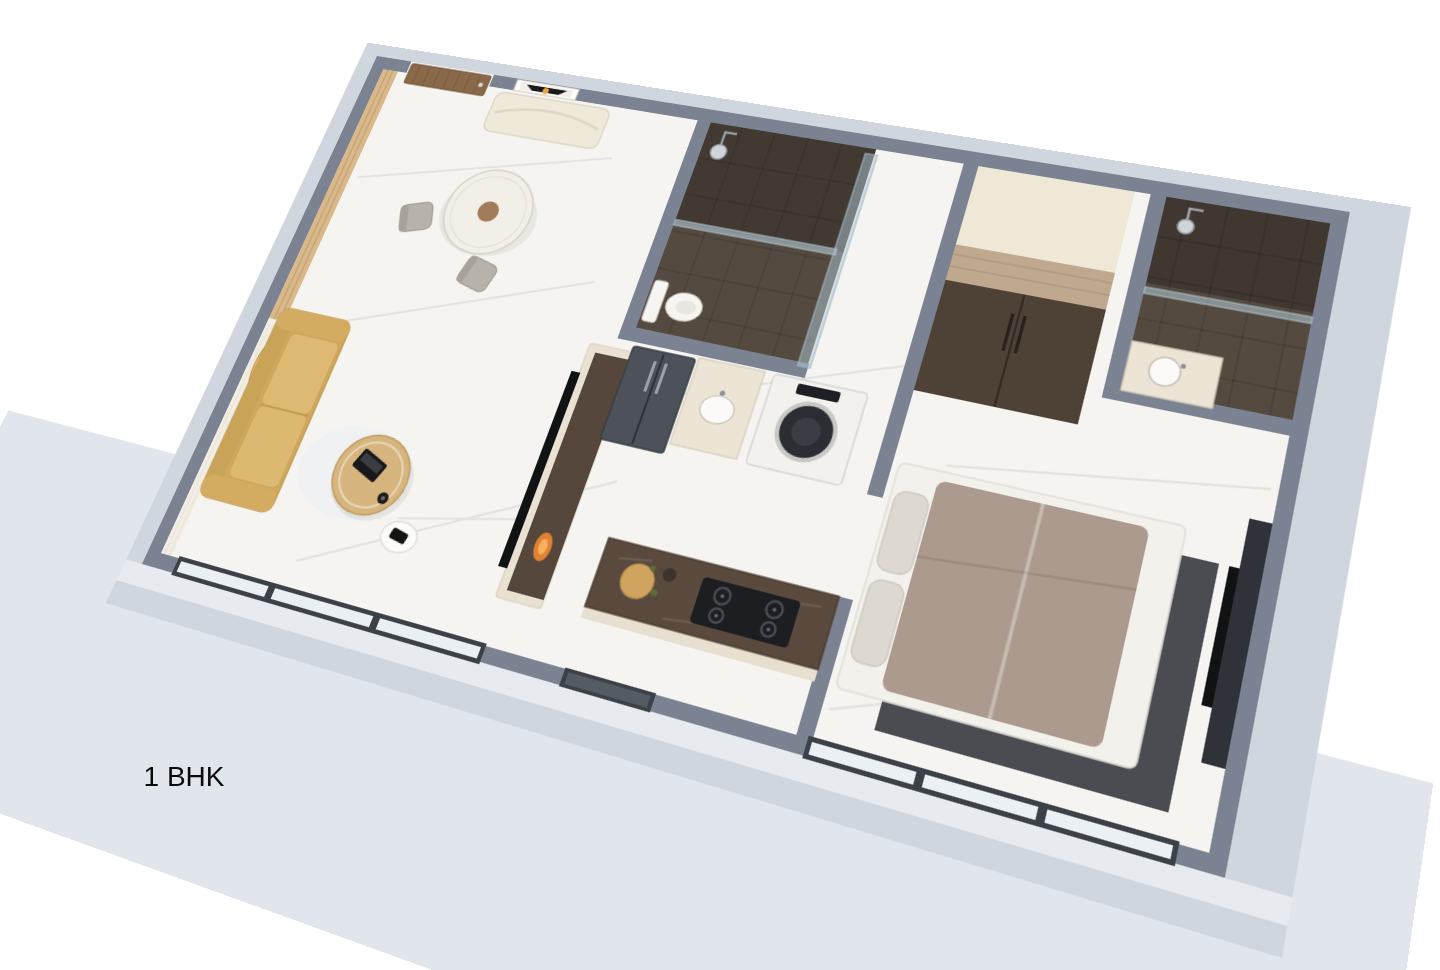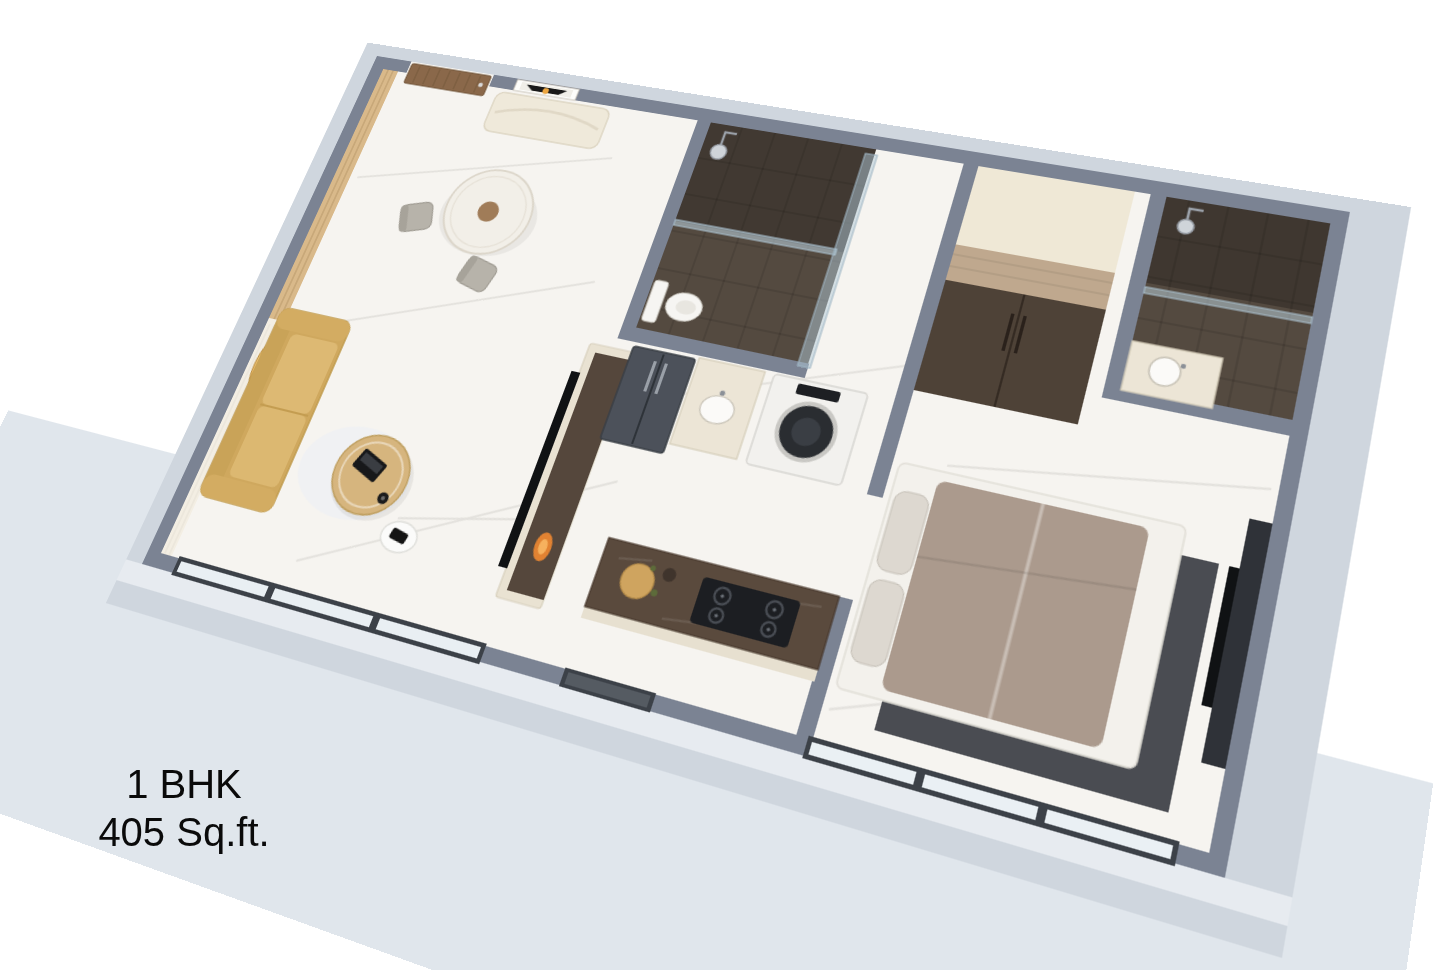--- a/index.html
+++ b/index.html
@@ -21,21 +21,21 @@
   #plan3d svg{overflow:visible;display:block;}
   .c-wall{fill:var(--wall-top);} .c-floor{fill:var(--floor-marble);}
   .c-tile{fill:var(--bath-tile);} .c-slab{fill:var(--slab);} .c-ground{fill:var(--ground);}
   .c-wood{fill:var(--wood-wall);} .c-wrd{fill:var(--wardrobe);}
   .c-trim{fill:var(--wardrobe-trim);} .c-ctr{fill:var(--counter-top);}
   .c-fridge{fill:var(--fridge);} .c-frame{fill:var(--window-frame);}
   .c-door{fill:var(--door);} .c-duvet{fill:var(--bed-duvet);}
   .c-plat{fill:var(--bed-platform);}
   .c-hob{fill:var(--hob);} .c-tv{fill:var(--tv);}
   #label{position:absolute;left:84px;top:760px;width:200px;text-align:center;
-    color:var(--text);font-size:40px;line-height:1.2;letter-spacing:0px;}
+    color:var(--text);font-size:28px;line-height:1.2;letter-spacing:0px;}
 </style>
 </head>
 <body>
 
 <div id="scene">
 
   <div id="plan3d" style="transform: matrix3d(0.745479, 0.120336, 0, -0.0001832, -0.450654, 0.783973, 0, -0.0002183, 0, 0, 1, 0, 377, 56, 0, 1);">
     <svg width="980" height="560" viewBox="0 0 980 560" xmlns="http://www.w3.org/2000/svg">
 
       <defs>
@@ -294,15 +294,14 @@
           <rect x="826" y="156" width="76" height="46" fill="#ece5d6" stroke="#d6cdb9" stroke-width="1.2"></rect>
           <circle cx="858" cy="178" r="13" fill="#fbfaf8" stroke="#c9c4b8" stroke-width="1.5"></circle>
           <circle cx="872" cy="170" r="2.2" fill="#8b9097"></circle>
         </g>
       </g>
     </svg>
   </div>
 
   <div id="label">
     <div>1 BHK</div>
-    <div>405 Sq.ft.</div>
   </div>
 </div>
 
 </body></html>

